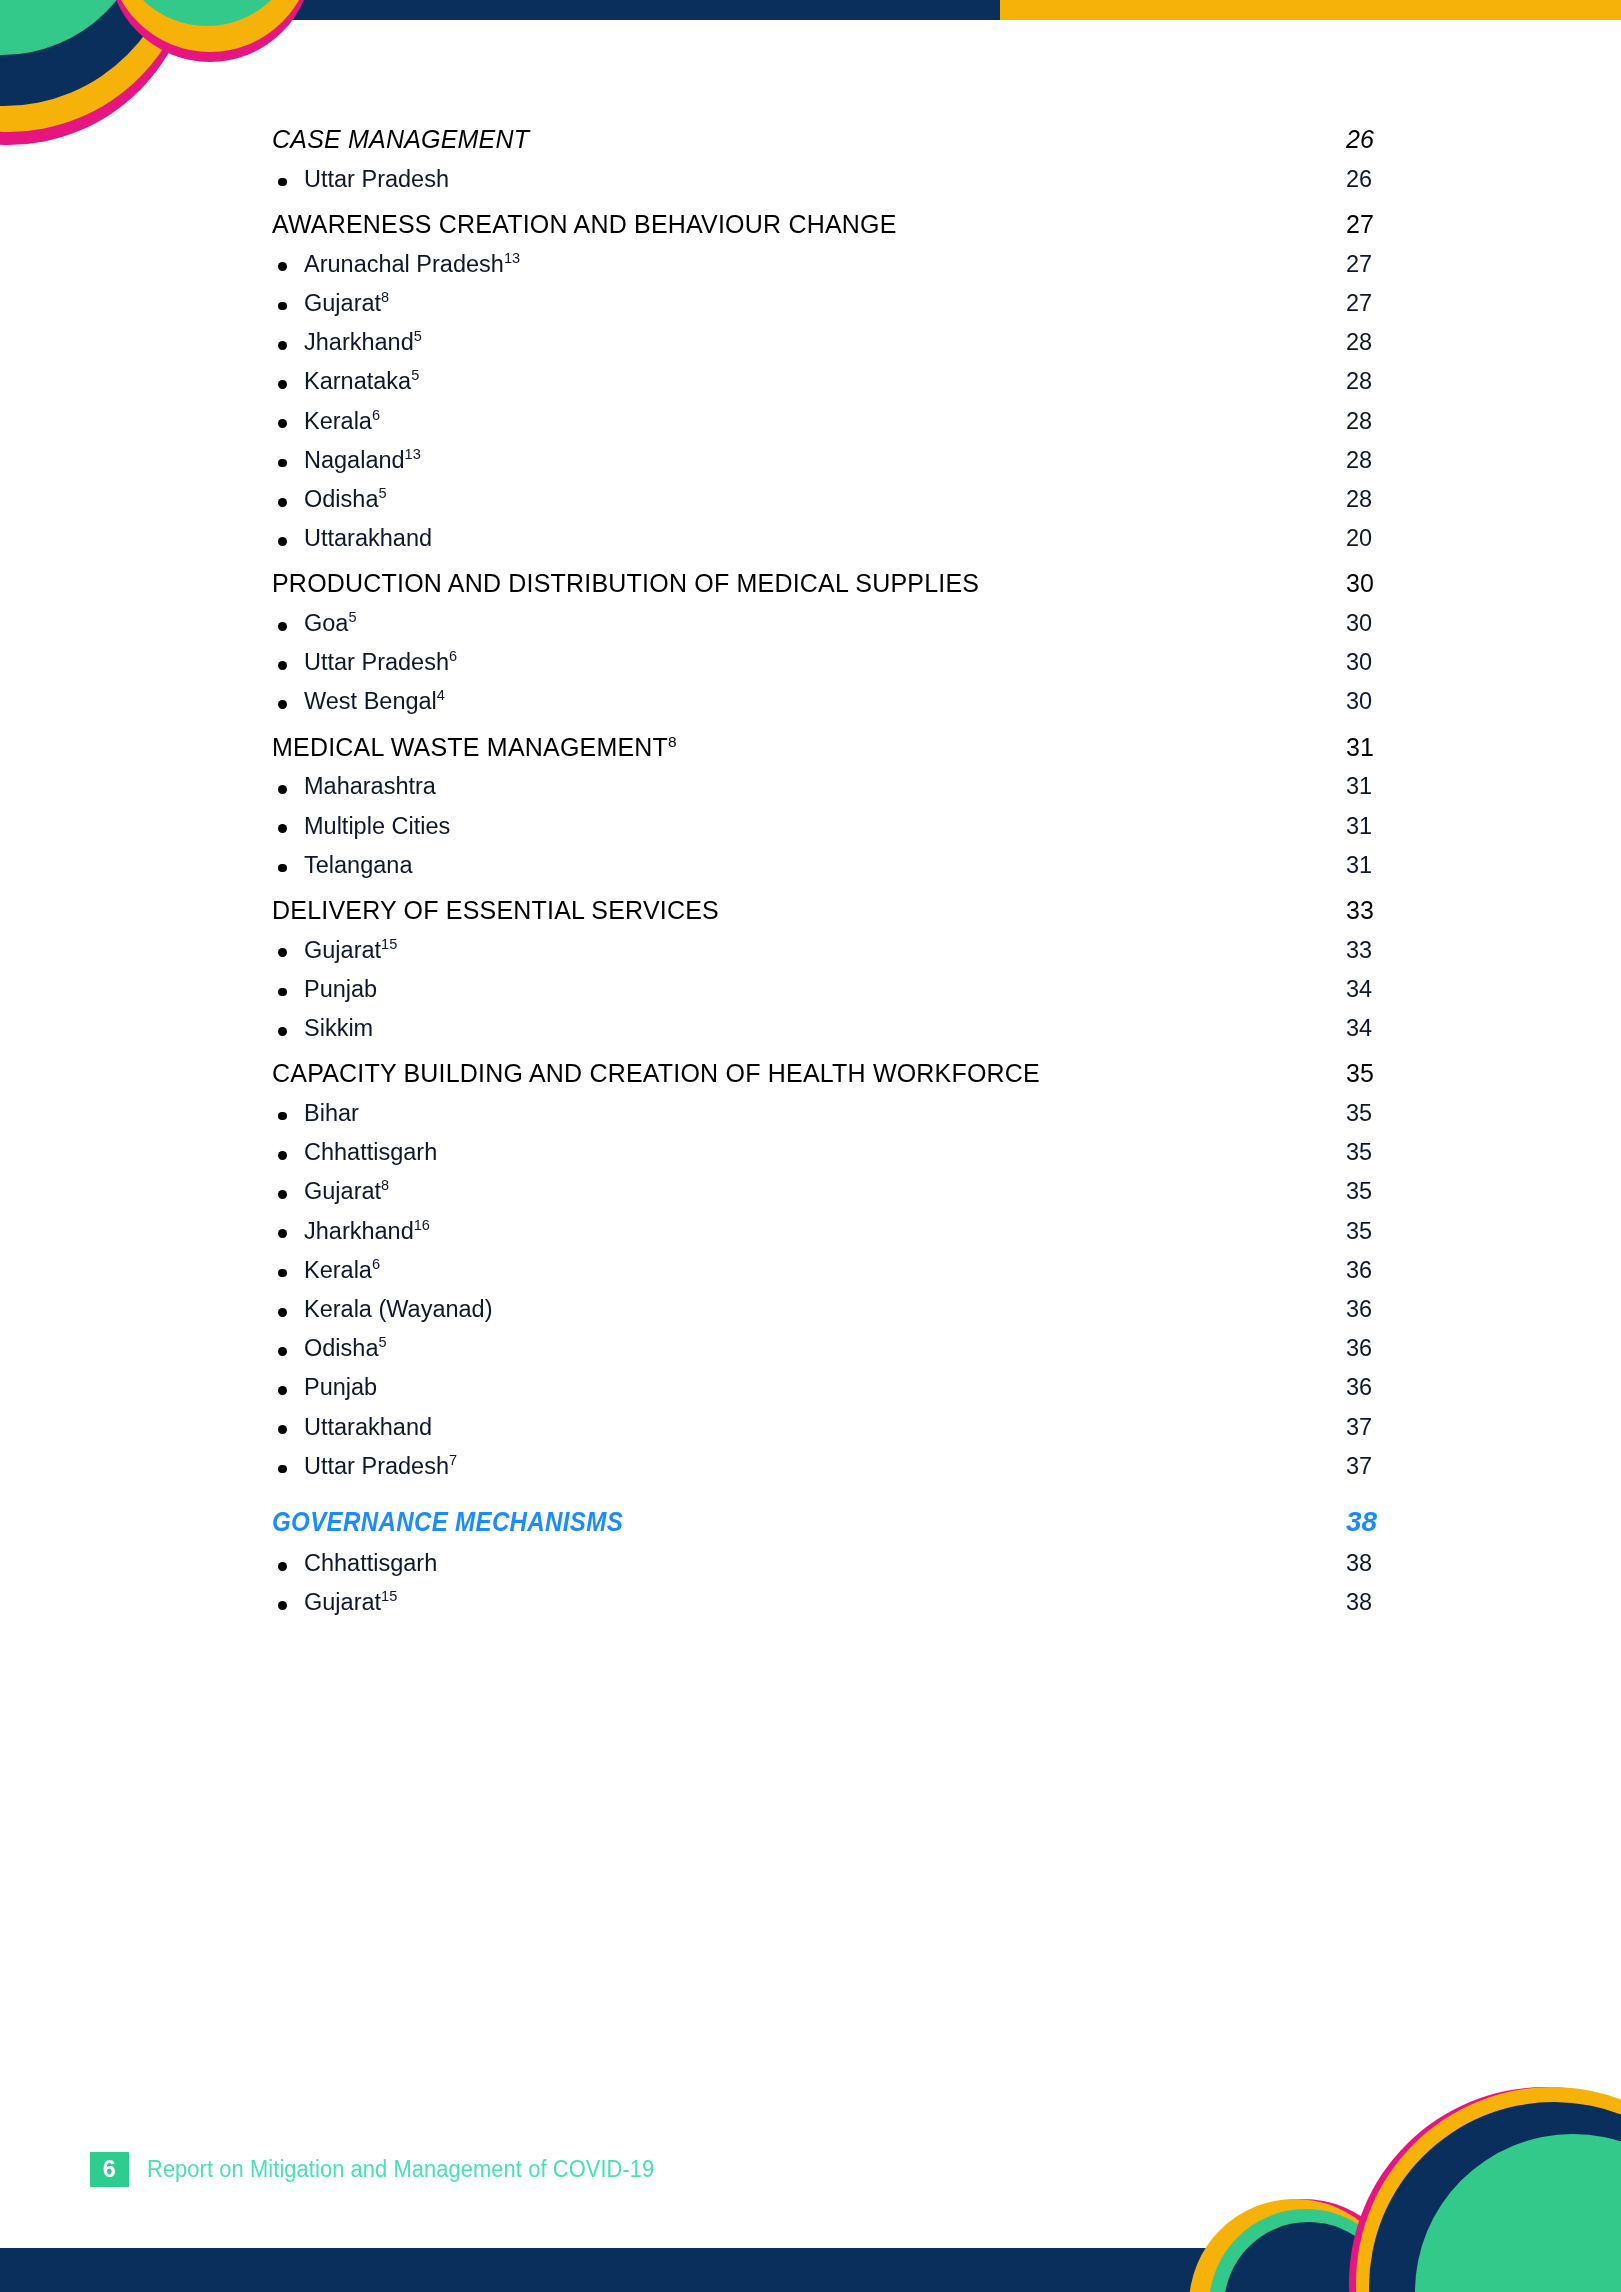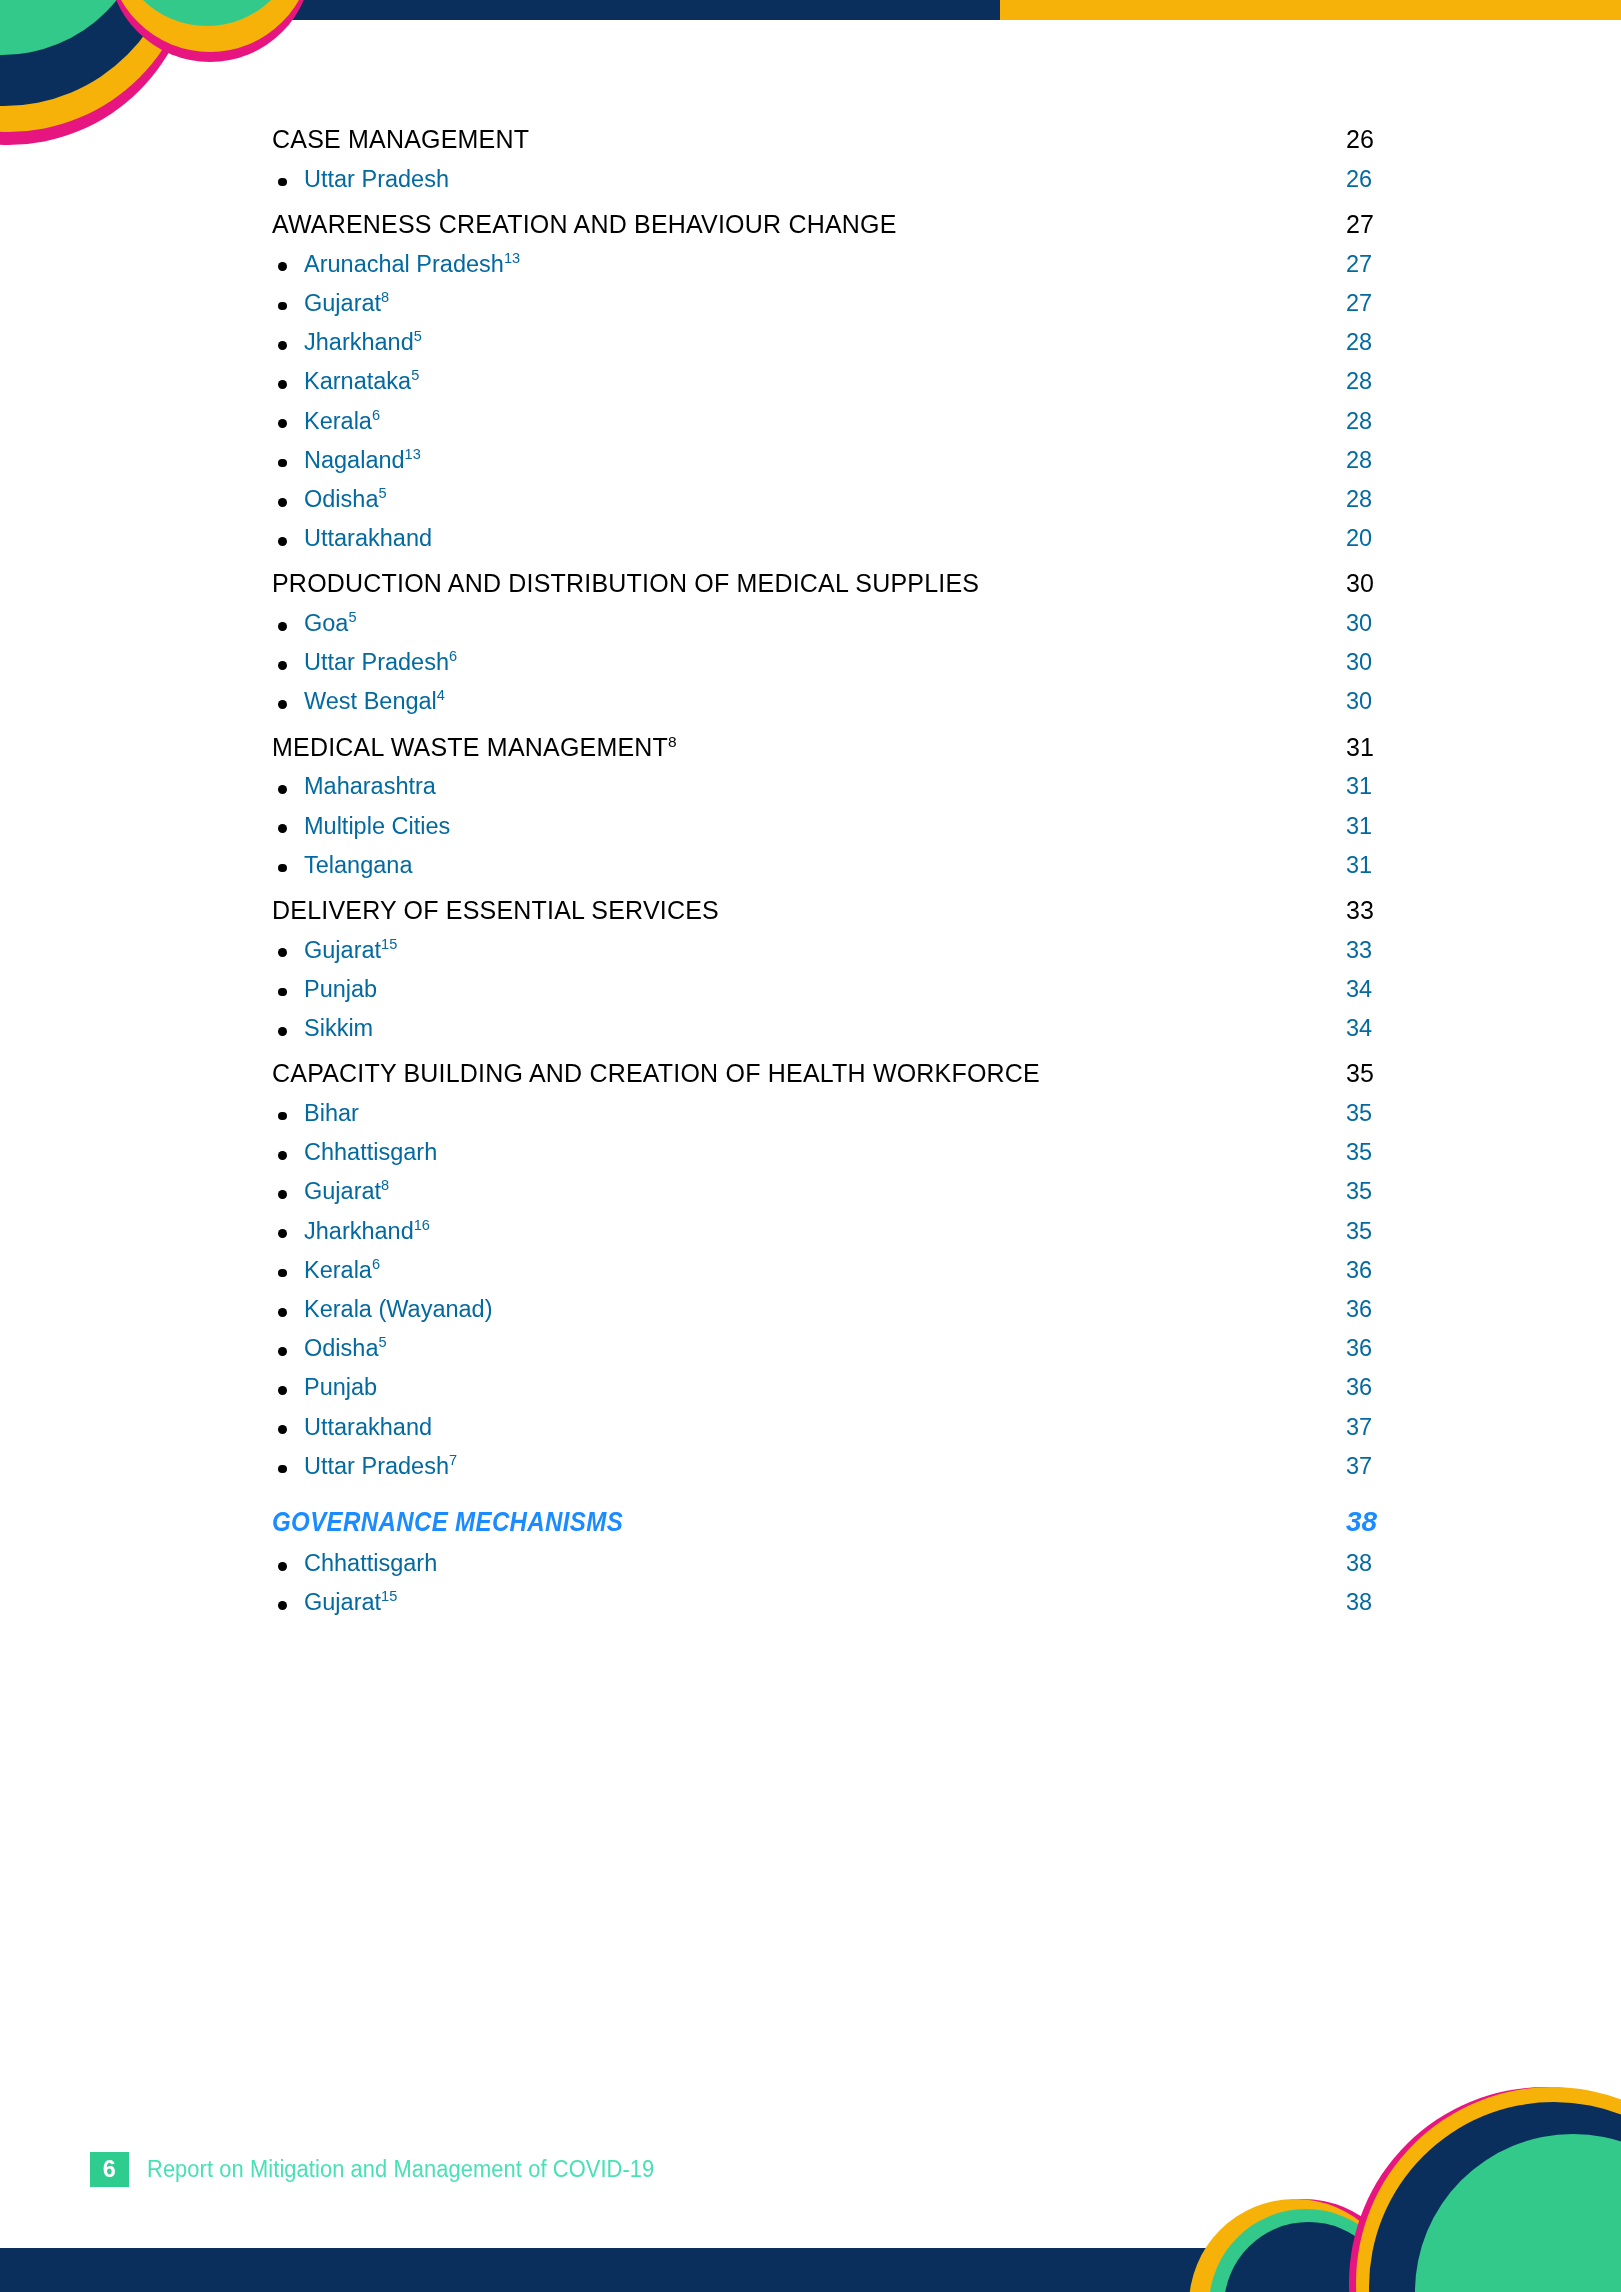--- a/index.html
+++ b/index.html
@@ -163,20 +163,21 @@
   .row-section .toc-page {
     font-size: 25px;
     letter-spacing: 0.2px;
     color: #000000;
     line-height: 29px;
   }
 
   
   .row-section.first {
     margin-top: 0px;
+    font-style: italic;
   }
 
   
   .row-chapter {
     margin-top: 25px;
     margin-bottom: 4.9px;
     font-style: italic;
   }
   .row-chapter .toc-label {
     font-size: 28px;
@@ -196,21 +197,21 @@
 
   
   .row-item {
     margin-top: 11.8px;
     padding-left: 32px;
     position: relative;
   }
   .row-item .toc-label,
   .row-item .toc-page {
     font-size: 23.5px;
-    color: #0369a1;
+    color: #0f172a;
     line-height: 27.4px;
   }
   .row-item .bullet {
     position: absolute;
     left: 5.9px;
     top: 11.8px;
     width: 8.8px;
     height: 8.8px;
     background: #000000;
     border-radius: 50%;

